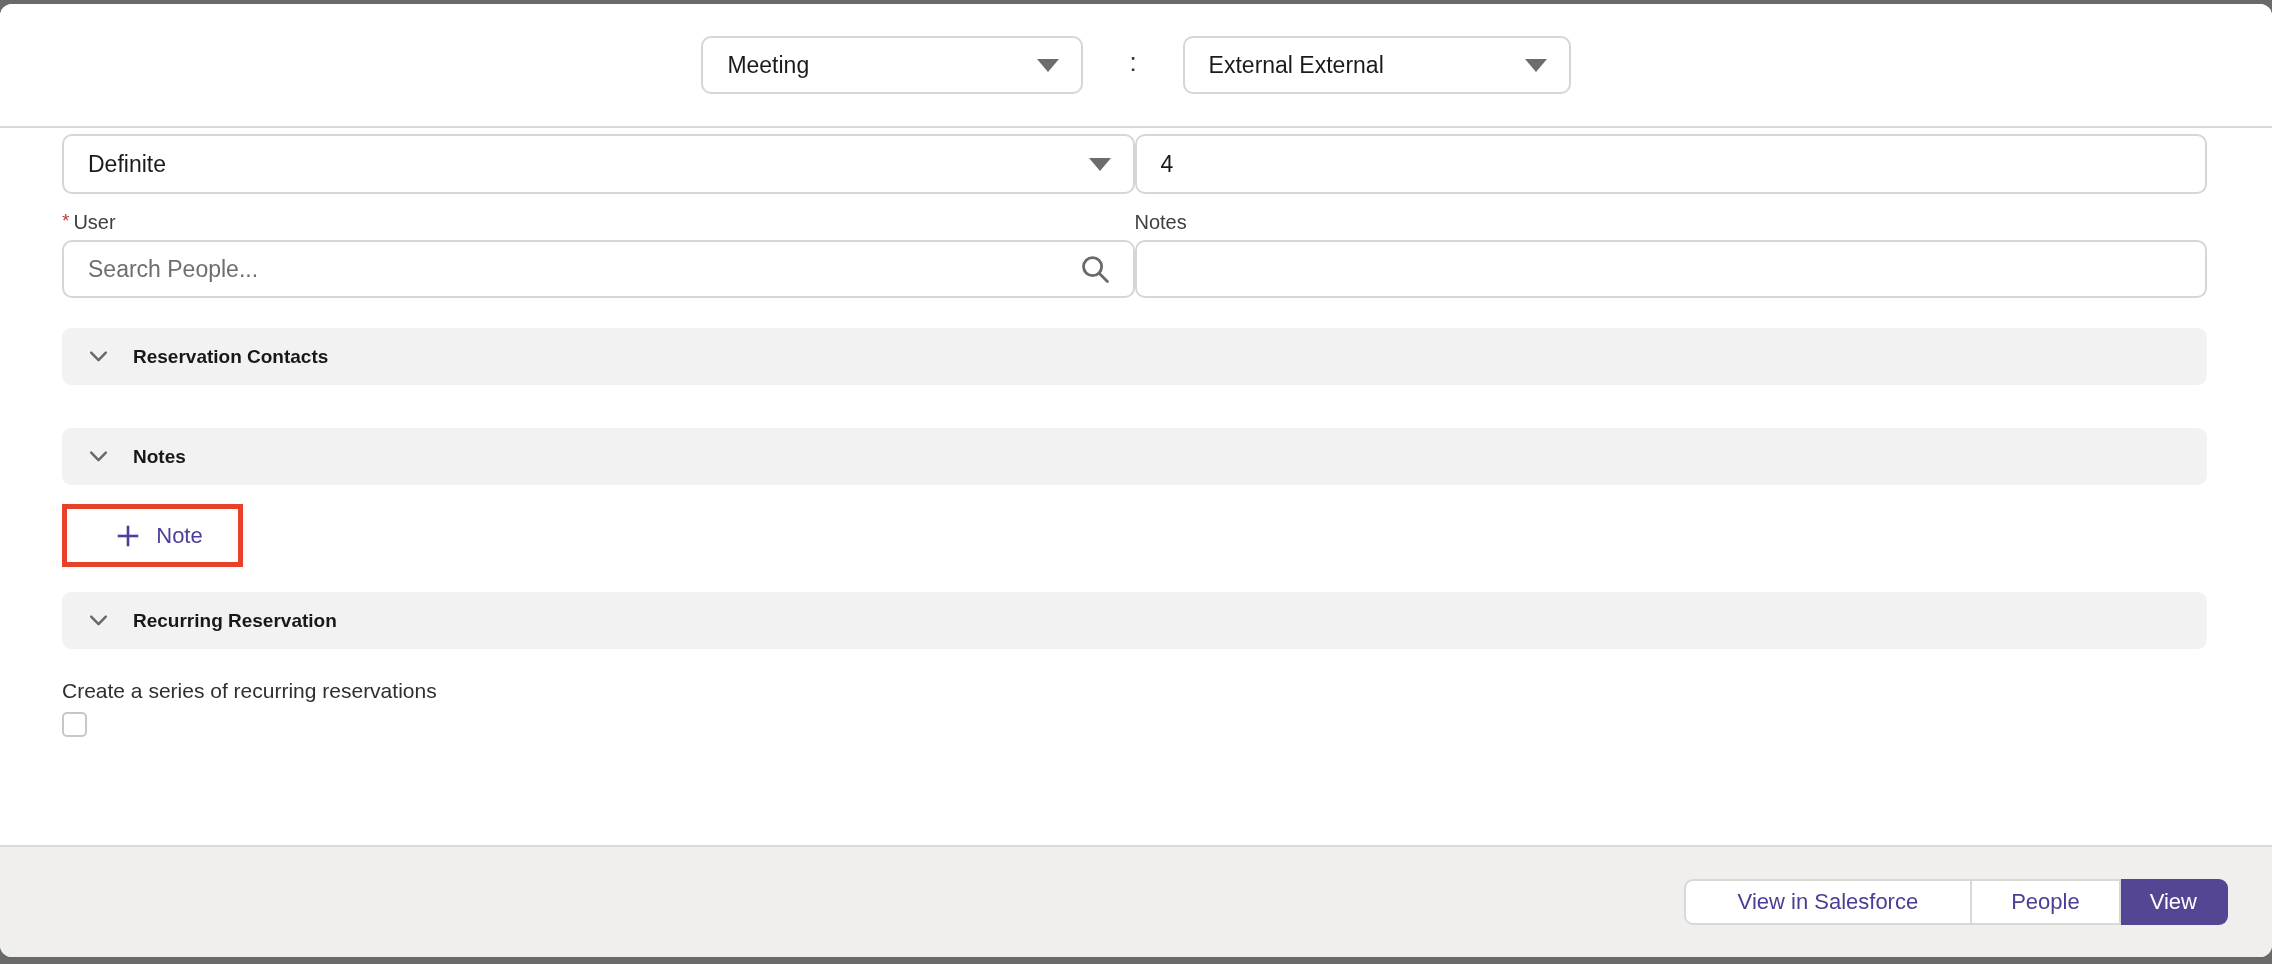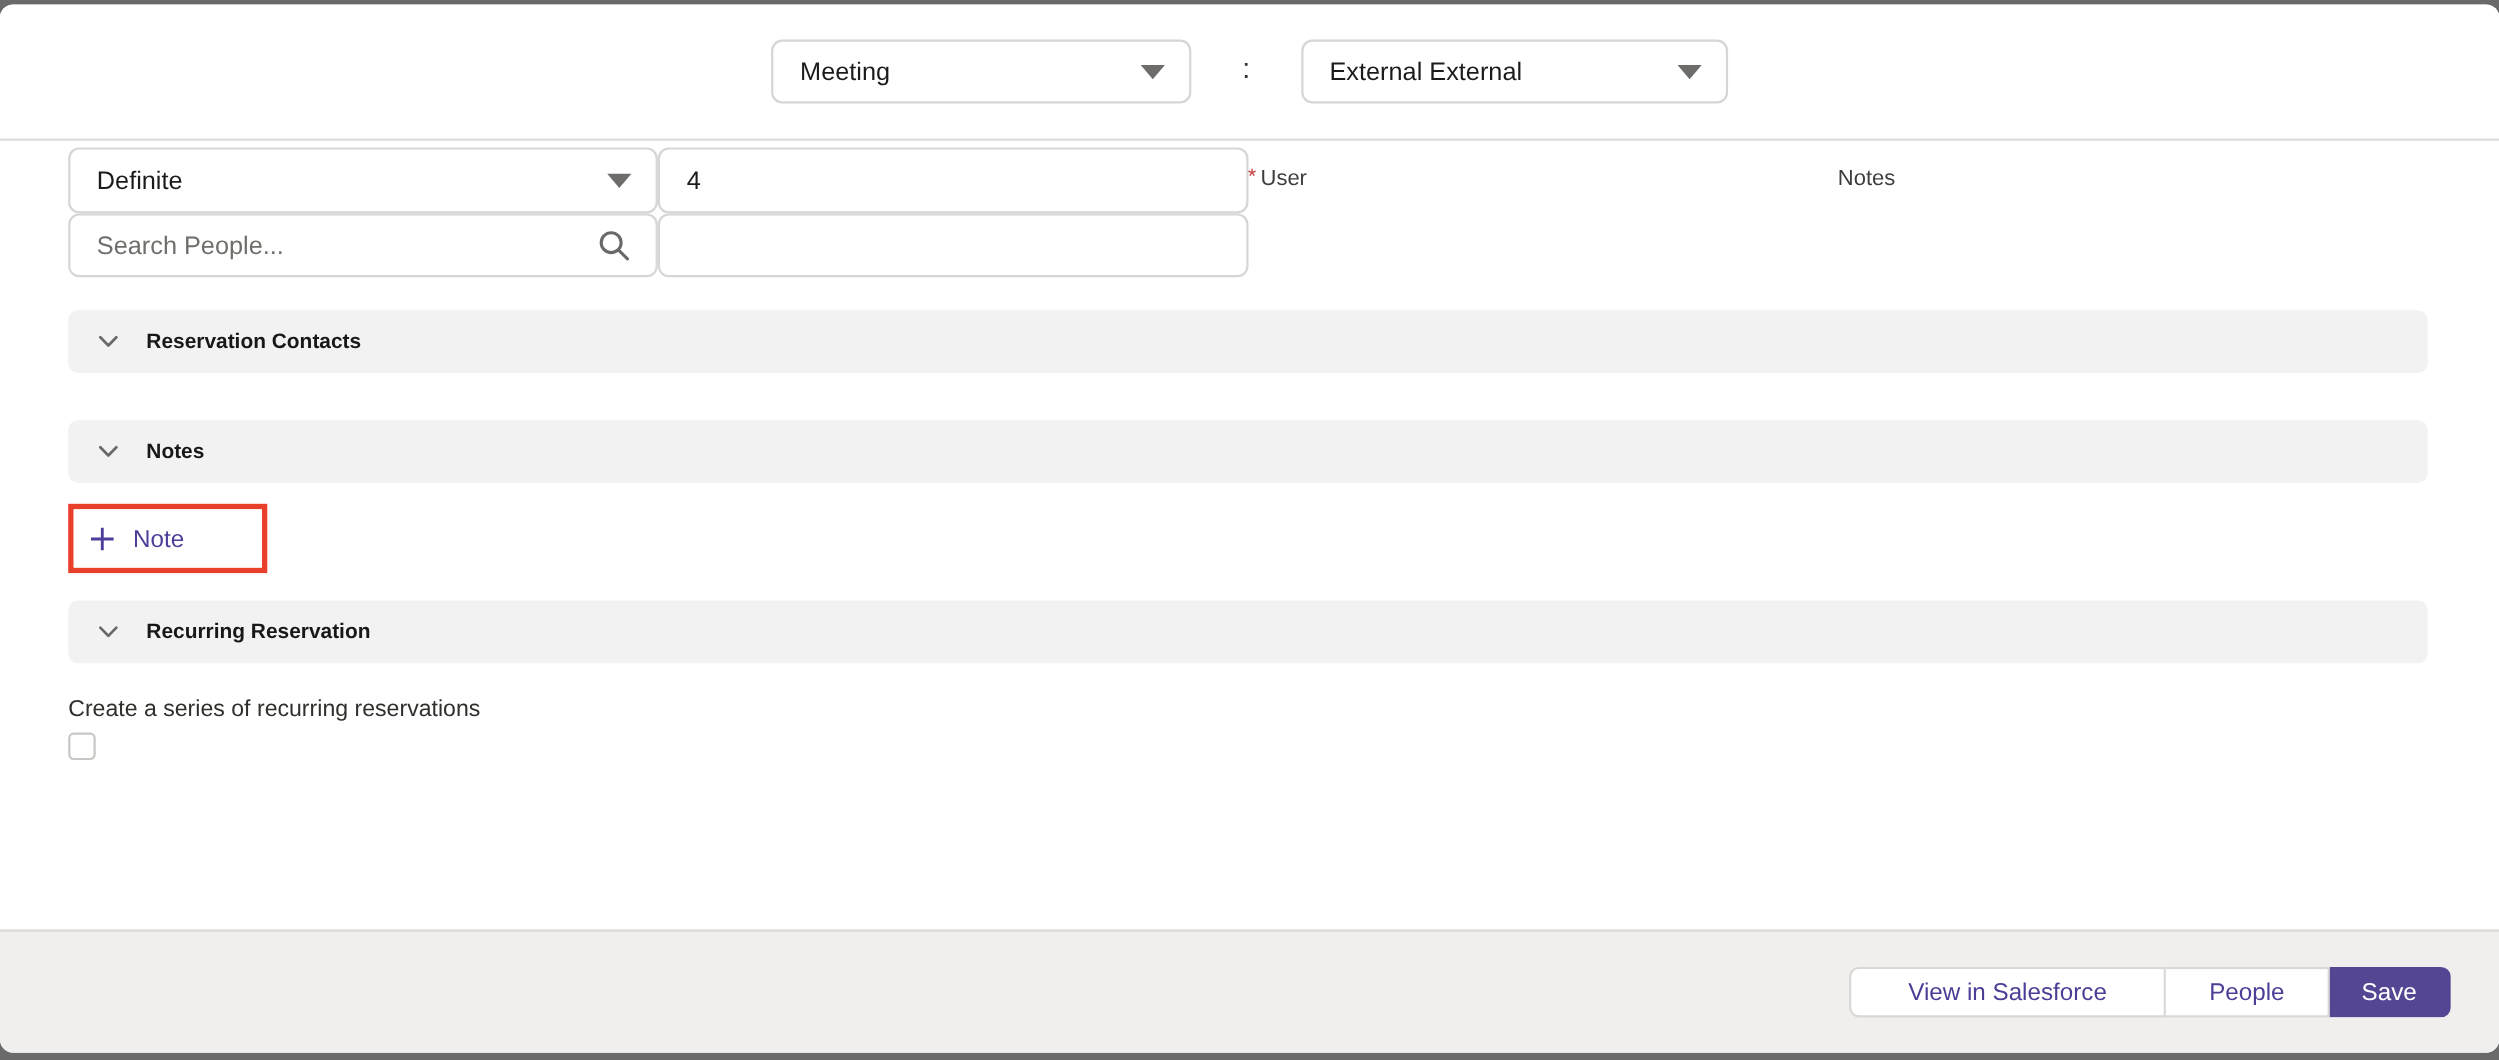--- a/index.html
+++ b/index.html
@@ -29,21 +29,21 @@
   .select.w1 { width:382px; }
   .select.w2 { width:388px; }
   .caret {
     width:0; height:0; flex:0 0 auto;
     border-left:11px solid transparent; border-right:11px solid transparent;
     border-top:13px solid #6e6c6a;
   }
   .colon { font-size:26px; color:#333330; transform:translateY(-3px); }
   
   .modal-body { flex:1 1 auto; padding:6px 65px 0 62px; background:#fff; }
-  .field-grid { display:grid; grid-template-columns:1fr 1fr 1fr 1fr; }
+  .field-grid { display:grid; grid-template-columns:1fr 1fr; }
   .select.full { width:100%; height:60px; }
   .text-input {
     width:100%; height:60px; border:2px solid #d8d6d4; border-radius:10px;
     font-size:23px; color:#1b1b1b; padding:0 24px; outline:none;
     font-family:inherit; background:#fff;
   }
   .text-input.h58 { height:58px; }
   .text-input::placeholder { color:#706e6b; opacity:1; }
   .field-label {
     margin-top:14px; margin-bottom:6px; height:26px;
@@ -64,21 +64,21 @@
   .section-bar.s2 { margin-top:43px; }
   .section-bar.s3 { margin-top:25px; }
   .chevron-svg { width:27px; height:27px; flex:0 0 auto; }
   .annotation-box {
     margin-top:19px; width:181px; height:63px;
     border:5px solid #e8402b; display:flex; background:#fff;
   }
   .add-note-btn {
     flex:1; background:#fff; border:none; cursor:pointer; font-family:inherit;
     display:flex; align-items:center; gap:15px; padding:0 0 0 13px;
-    font-size:22px; color:#4c3f99;
+    font-size:22px; color:#4c3f99;justify-content:center;
   }
   .plus-svg { width:26px; height:26px; flex:0 0 auto; }
   .recurring-label { margin-top:30px; font-size:21px; color:#2f2f2c; }
   .checkbox {
     margin-top:9px; width:25px; height:25px; background:#fff;
     border:2px solid #c9c7c4; border-radius:5px; cursor:pointer;
   }
   
   .modal-footer {
     flex:0 0 auto; height:112px; background:#f0efee; border-top:2px solid #dcdad7;
@@ -175,17 +175,17 @@
 
     <div class="recurring-label">Create a series of recurring reservations</div>
     <div class="checkbox"></div>
 
   </div>
 
   <div class="modal-footer">
     <div class="btn-group">
       <button class="btn b0">View in Salesforce</button>
       <button class="btn b2">People</button>
-      <button class="btn brand">Save</button>
+      <button class="btn brand">View</button>
     </div>
   </div>
 
 </div>
 
 </body></html>

